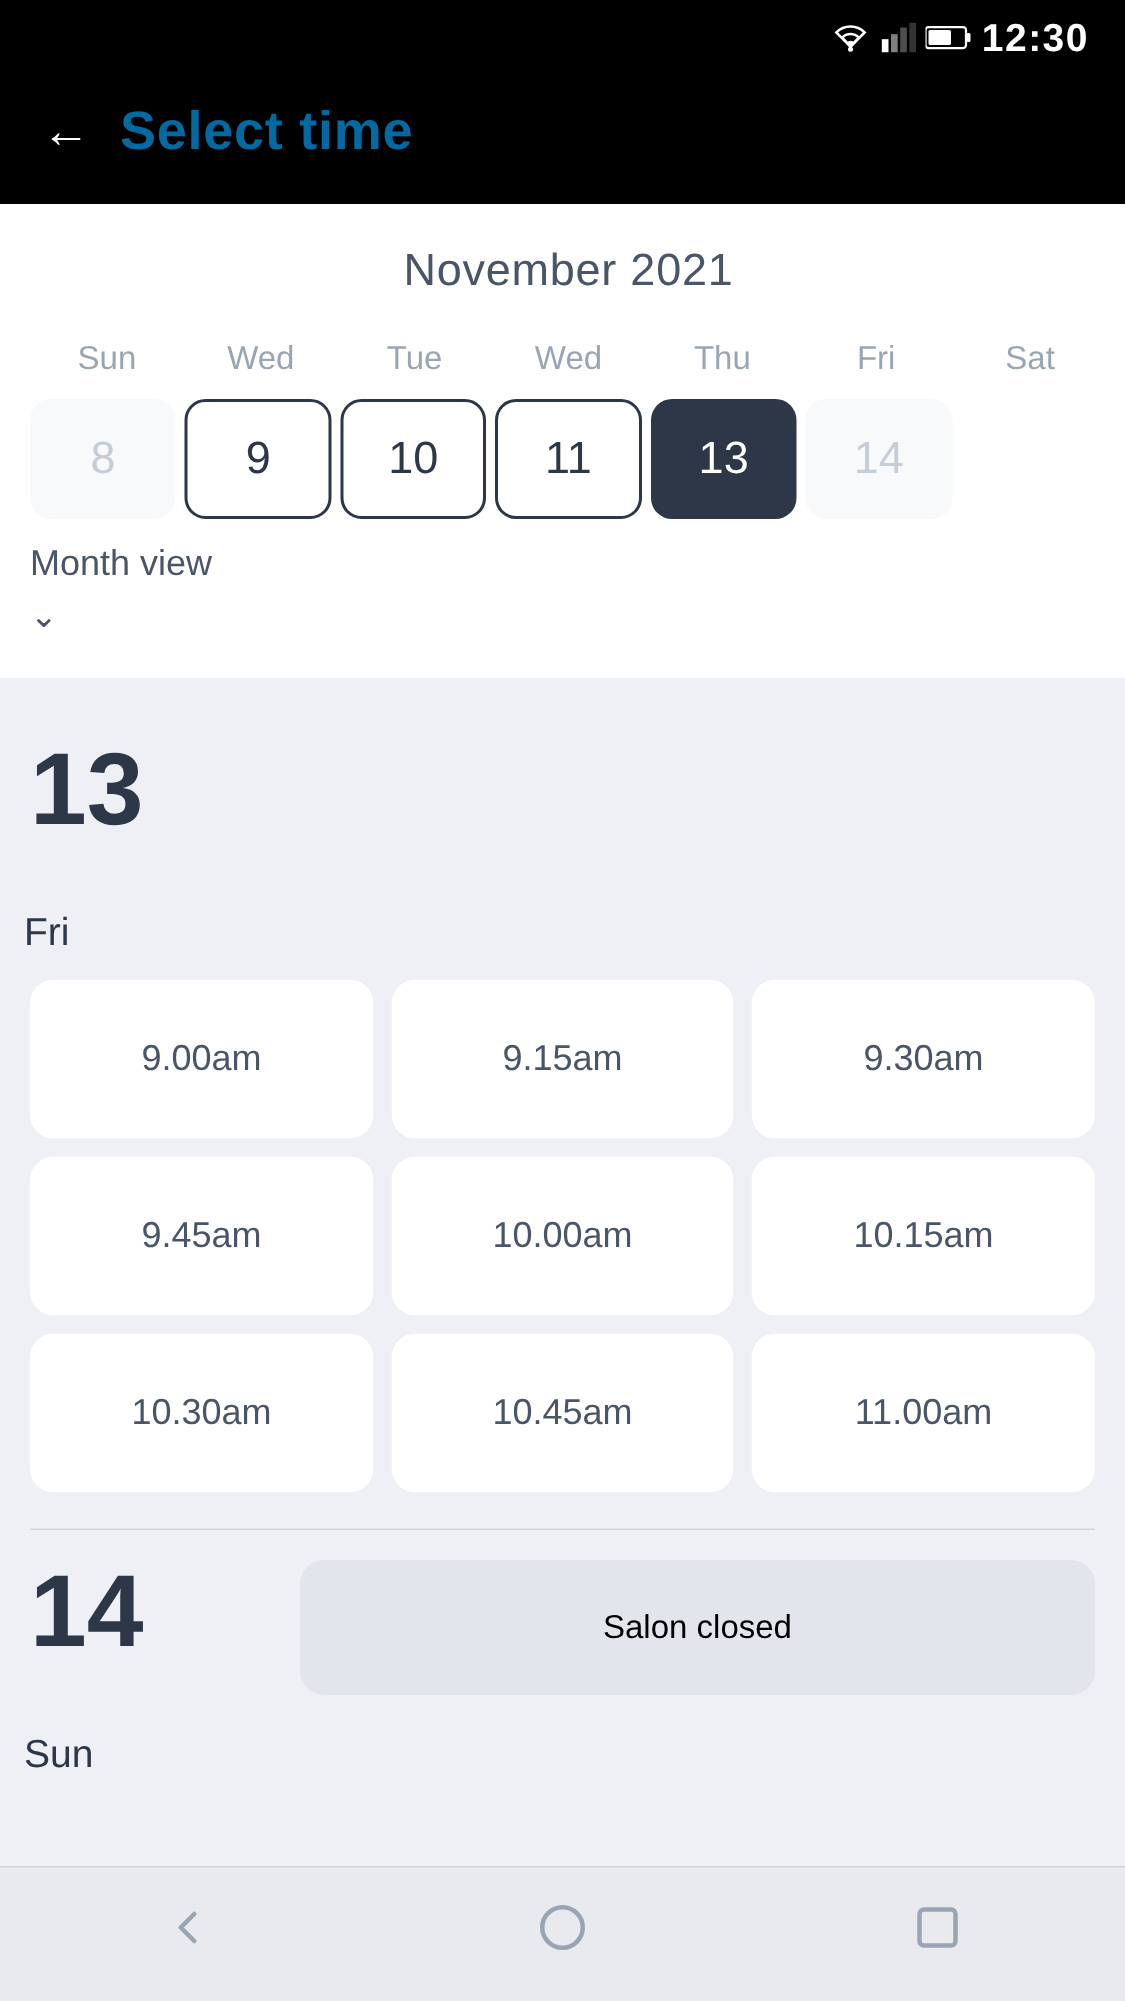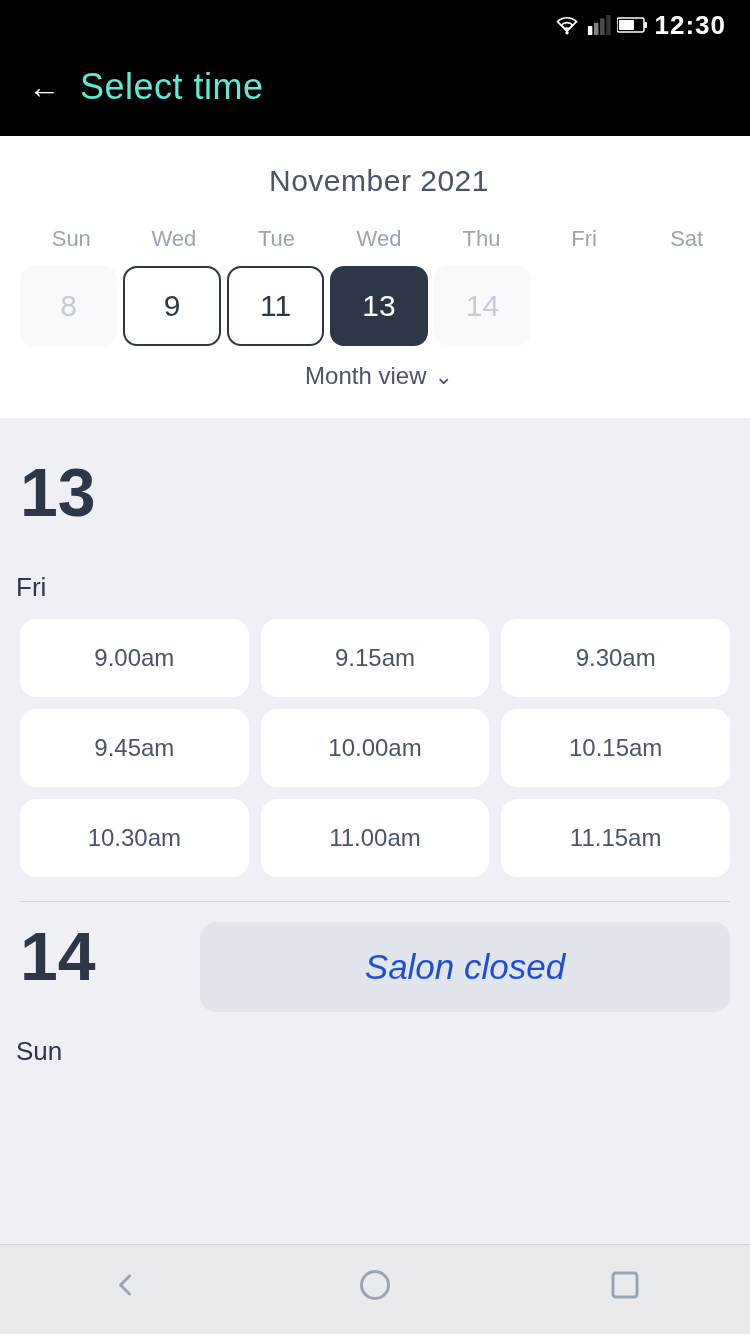--- a/index.html
+++ b/index.html
@@ -44,23 +44,23 @@
       align-items: center;
       gap: 20px;
     }
     .back-arrow {
       color: #fff;
       font-size: 32px;
       cursor: pointer;
       line-height: 1;
     }
     .header-title {
-      color: #5eead4;
+      color: #0369a1;
       font-size: 36px;
-      font-weight: 400;
+      font-weight: 700;
       letter-spacing: 0.5px;
       text-align: center;
     }
 
     
     .calendar-section {
       background: #fff;
       padding: 28px 12px 20px 20px;
     }
 
@@ -112,25 +112,26 @@
     }
     .date-cell.selected {
       background: #2d3748;
       color: #fff;
       border: none;
     }
 
     
     .month-view-row {
       display: flex;
-      align-items: flex-end;
+      align-items: flex-start;
       justify-content: center;
       padding: 16px 0 8px 0;
       gap: 8px;
       cursor: pointer;
+      flex-direction: column;
     }
     .month-view-label {
       font-size: 24px;
       color: #4a5568;
     }
     .chevron-down {
       font-size: 22px;
       color: #4a5568;
     }
 
@@ -175,21 +176,21 @@
     .timeslots-grid {
       display: grid;
       grid-template-columns: repeat(3, 1fr);
       gap: 12px;
       margin-left: 0;
     }
 
     .time-slot {
       background: #fff;
       border-radius: 16px;
-      height: 78px;
+      height: 106px;
       display: flex;
       align-items: center;
       justify-content: center;
       font-size: 24px;
       color: #4a5568;
       cursor: pointer;
       border: 1.5px solid transparent;
     }
 
     
@@ -210,23 +211,22 @@
     }
     .salon-closed-box {
       flex: 1;
       margin-left: 90px;
       background: #e2e5ec;
       border-radius: 16px;
       height: 90px;
       display: flex;
       align-items: center;
       justify-content: center;
-      font-size: 35px;
-      color: #1d4ed8;
-      font-style: italic;
+      font-size: 22px;
+      color: #000000;
     }
 
     
     .bottom-nav {
       background: #e8eaee;
       height: 90px;
       display: flex;
       align-items: center;
       justify-content: space-around;
       border-top: 1px solid #d0d3da;
@@ -291,20 +291,21 @@
     <div class="week-day">Tue</div>
     <div class="week-day">Wed</div>
     <div class="week-day">Thu</div>
     <div class="week-day">Fri</div>
     <div class="week-day">Sat</div>
   </div>
 
   <div class="week-dates">
     <div class="date-cell inactive">8</div>
     <div class="date-cell active">9</div>
+    <div class="date-cell active">10</div>
     <div class="date-cell active">11</div>
     <div class="date-cell selected">13</div>
     <div class="date-cell inactive">14</div>
   </div>
 
   <div class="month-view-row">
     <span class="month-view-label">Month view</span>
     <span class="chevron-down">⌄</span>
   </div>
 </div>
@@ -320,22 +321,22 @@
     </div>
 
     <div class="timeslots-grid">
       <div class="time-slot">9.00am</div>
       <div class="time-slot">9.15am</div>
       <div class="time-slot">9.30am</div>
       <div class="time-slot">9.45am</div>
       <div class="time-slot">10.00am</div>
       <div class="time-slot">10.15am</div>
       <div class="time-slot">10.30am</div>
+      <div class="time-slot">10.45am</div>
       <div class="time-slot">11.00am</div>
-      <div class="time-slot">11.15am</div>
     </div>
   </div>
 
   <div class="section-divider"></div>
 
   <div class="salon-closed-section">
     <div class="salon-closed-content">
       <div style="min-width:90px; display:flex; flex-direction:column; align-items:flex-start;">
         <span class="day-number">14</span>
         <span class="day-name-label">Sun</span>

